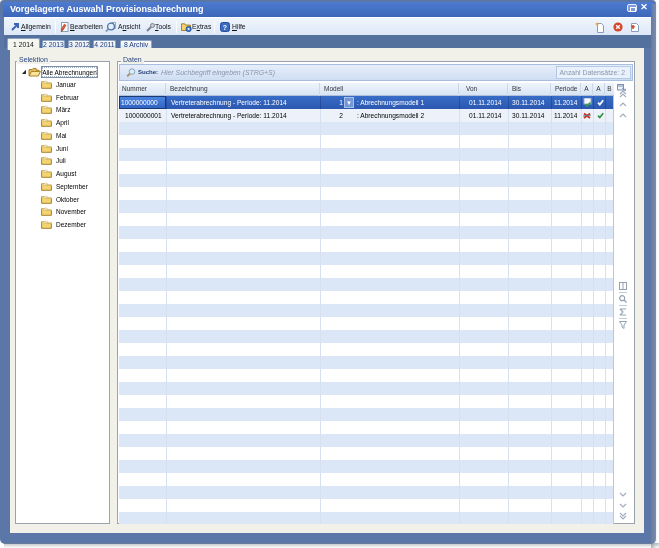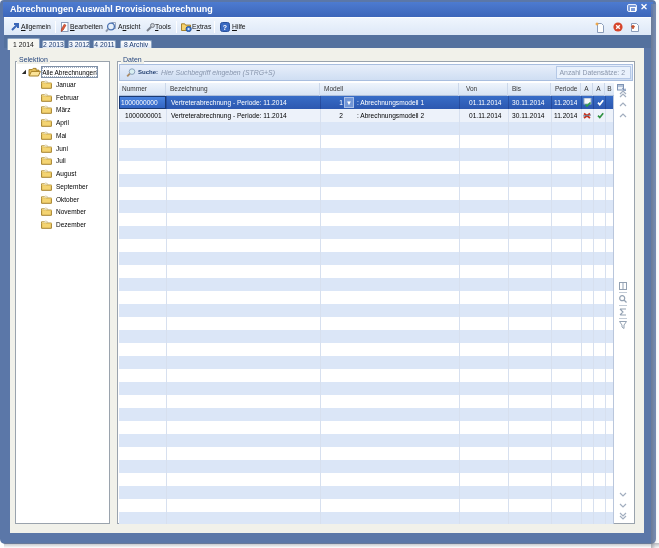--- a/index.html
+++ b/index.html
@@ -31,21 +31,21 @@
 #gbody{left:119px;top:96px;width:495px;height:428px;border-right:1px solid #b9c6dc;}
 .stripe{position:absolute;left:0;width:494px;height:13px;background:#dbe6f7;}
 .gline{position:absolute;top:0;width:1px;height:428px;background:#d7e0ef;}
 #row1{left:0;top:0;width:494px;height:13px;background:linear-gradient(#376cc7,#2c58b0);color:#fff;font-size:6.6px;line-height:13px;}
 #row2{left:0;top:13px;width:494px;height:13px;background:#edf2fa;color:#000;font-size:6.6px;line-height:13px;}
 .cell{position:absolute;top:0;height:13px;white-space:nowrap;overflow:hidden;}
 svg{display:block;}
 </style></head>
 <body>
 <div id="win" class="abs"></div>
-<div id="titlebar" class="abs">Abrechnungen Auswahl Provisionsabrechnung</div>
+<div id="titlebar" class="abs">Vorgelagerte Auswahl Provisionsabrechnung</div>
 <div id="btn-restore" class="abs"></div>
 <div id="btn-close" class="abs">✕</div>
 <div id="toolbar" class="abs">
   <svg class="abs" style="left:7px;top:4px" width="9" height="9" viewBox="0 0 9 9">
       <path d="M1 8 L6 3 M3 2 h4 v4" stroke="#3a66b8" stroke-width="2" fill="none"></path>
     </svg>
   <div class="titem" style="left:17px"><u>A</u>llgemein</div>
   <div class="tsep" style="left:51px"></div>
   <svg class="abs" style="left:55px;top:4px" width="10" height="10" viewBox="0 0 10 10">
       <rect x="2.5" y="0.5" width="6.5" height="9" fill="#fff" stroke="#8b9dba"></rect>

